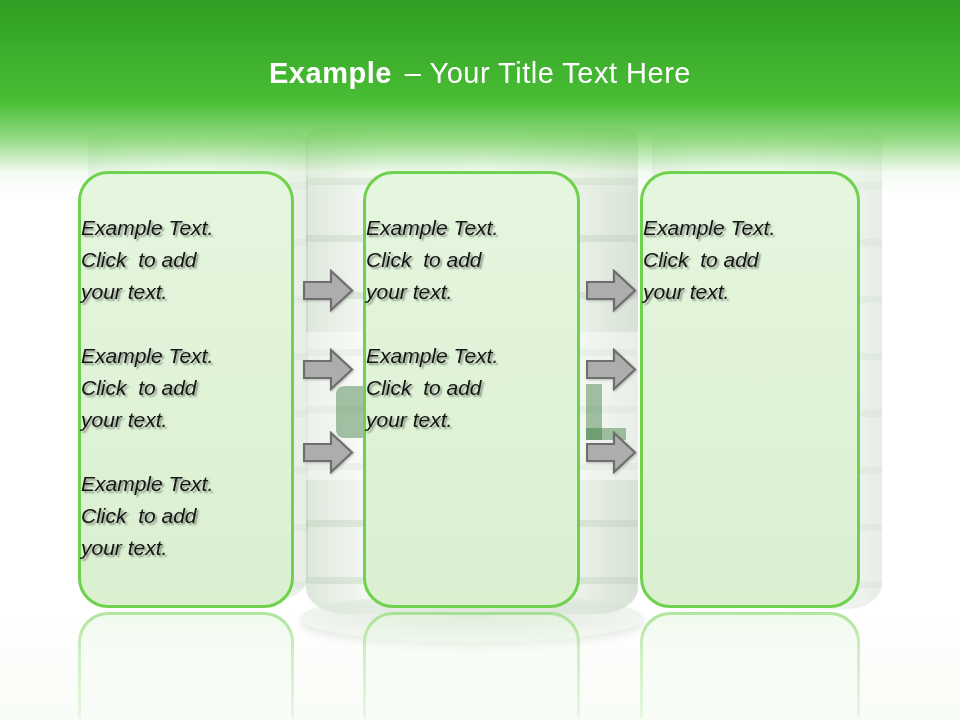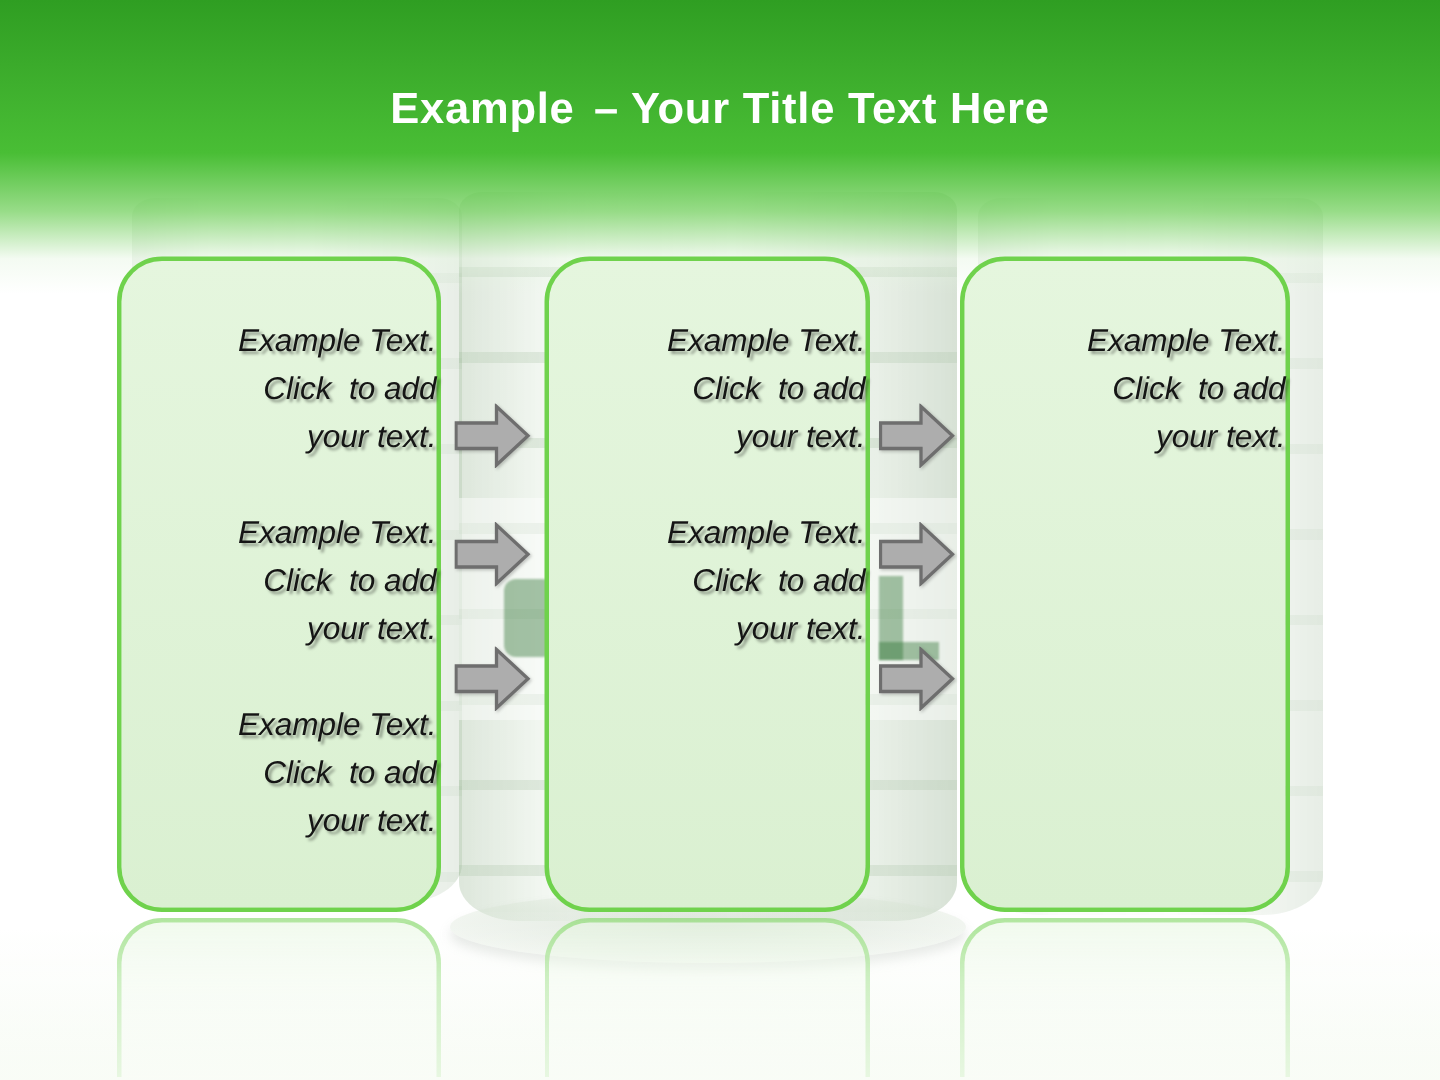--- a/index.html
+++ b/index.html
@@ -17,21 +17,21 @@
       rgba(118,209,97,0.75) 72%,
       rgba(230,246,226,0.45) 88%,
       rgba(255,255,255,0) 100%);
   }
   .slide-title{
     position:absolute;left:0;top:54px;width:960px;z-index:5;
     text-align:center;color:#ffffff;font-size:29px;line-height:38px;
     letter-spacing:0.5px;
   }
   .slide-title .t-bold{font-weight:bold;}
-  .slide-title .t-rest{font-weight:bold;margin-left:13px;}
+  .slide-title .t-rest{font-weight:normal;margin-left:13px;}
 
   
   .wm{position:absolute;z-index:1;}
   .barrel{
     border-radius:16px 16px 40px 40px/12px 12px 26px 26px;
     background:
       repeating-linear-gradient(180deg,
         rgba(255,255,255,0) 0px, rgba(255,255,255,0) 50px,
         rgba(118,158,112,0.30) 50px, rgba(118,158,112,0.30) 57px),
       linear-gradient(90deg,
@@ -63,21 +63,21 @@
       rgba(188,204,186,0.55) 0%, rgba(208,222,204,0.38) 65%,
       rgba(230,238,228,0.12) 100%);
     box-shadow:0 5px 7px rgba(150,162,150,0.28);
   }
 
   
   .pbox{
     position:absolute;top:171px;height:437px;z-index:4;box-sizing:border-box;
     border:3px solid #6fd24c;border-radius:30px;
     background:linear-gradient(180deg,#e5f6de 0%,#daf0d1 100%);
-    padding-top:38px;text-align:right;
+    padding-top:38px;text-align:left;
   }
   .pbox-1{left:78px;width:216px;}
   .pbox-2{left:363px;width:217px;}
   .pbox-3{left:640px;width:220px;}
   .tblock{margin:0 0 32px 0;}
   .tline{
     display:block;white-space:pre;
     font-style:italic;font-size:21px;line-height:32px;color:#151515;
     text-shadow:2px 2px 2px rgba(0,0,0,0.38);
   }

